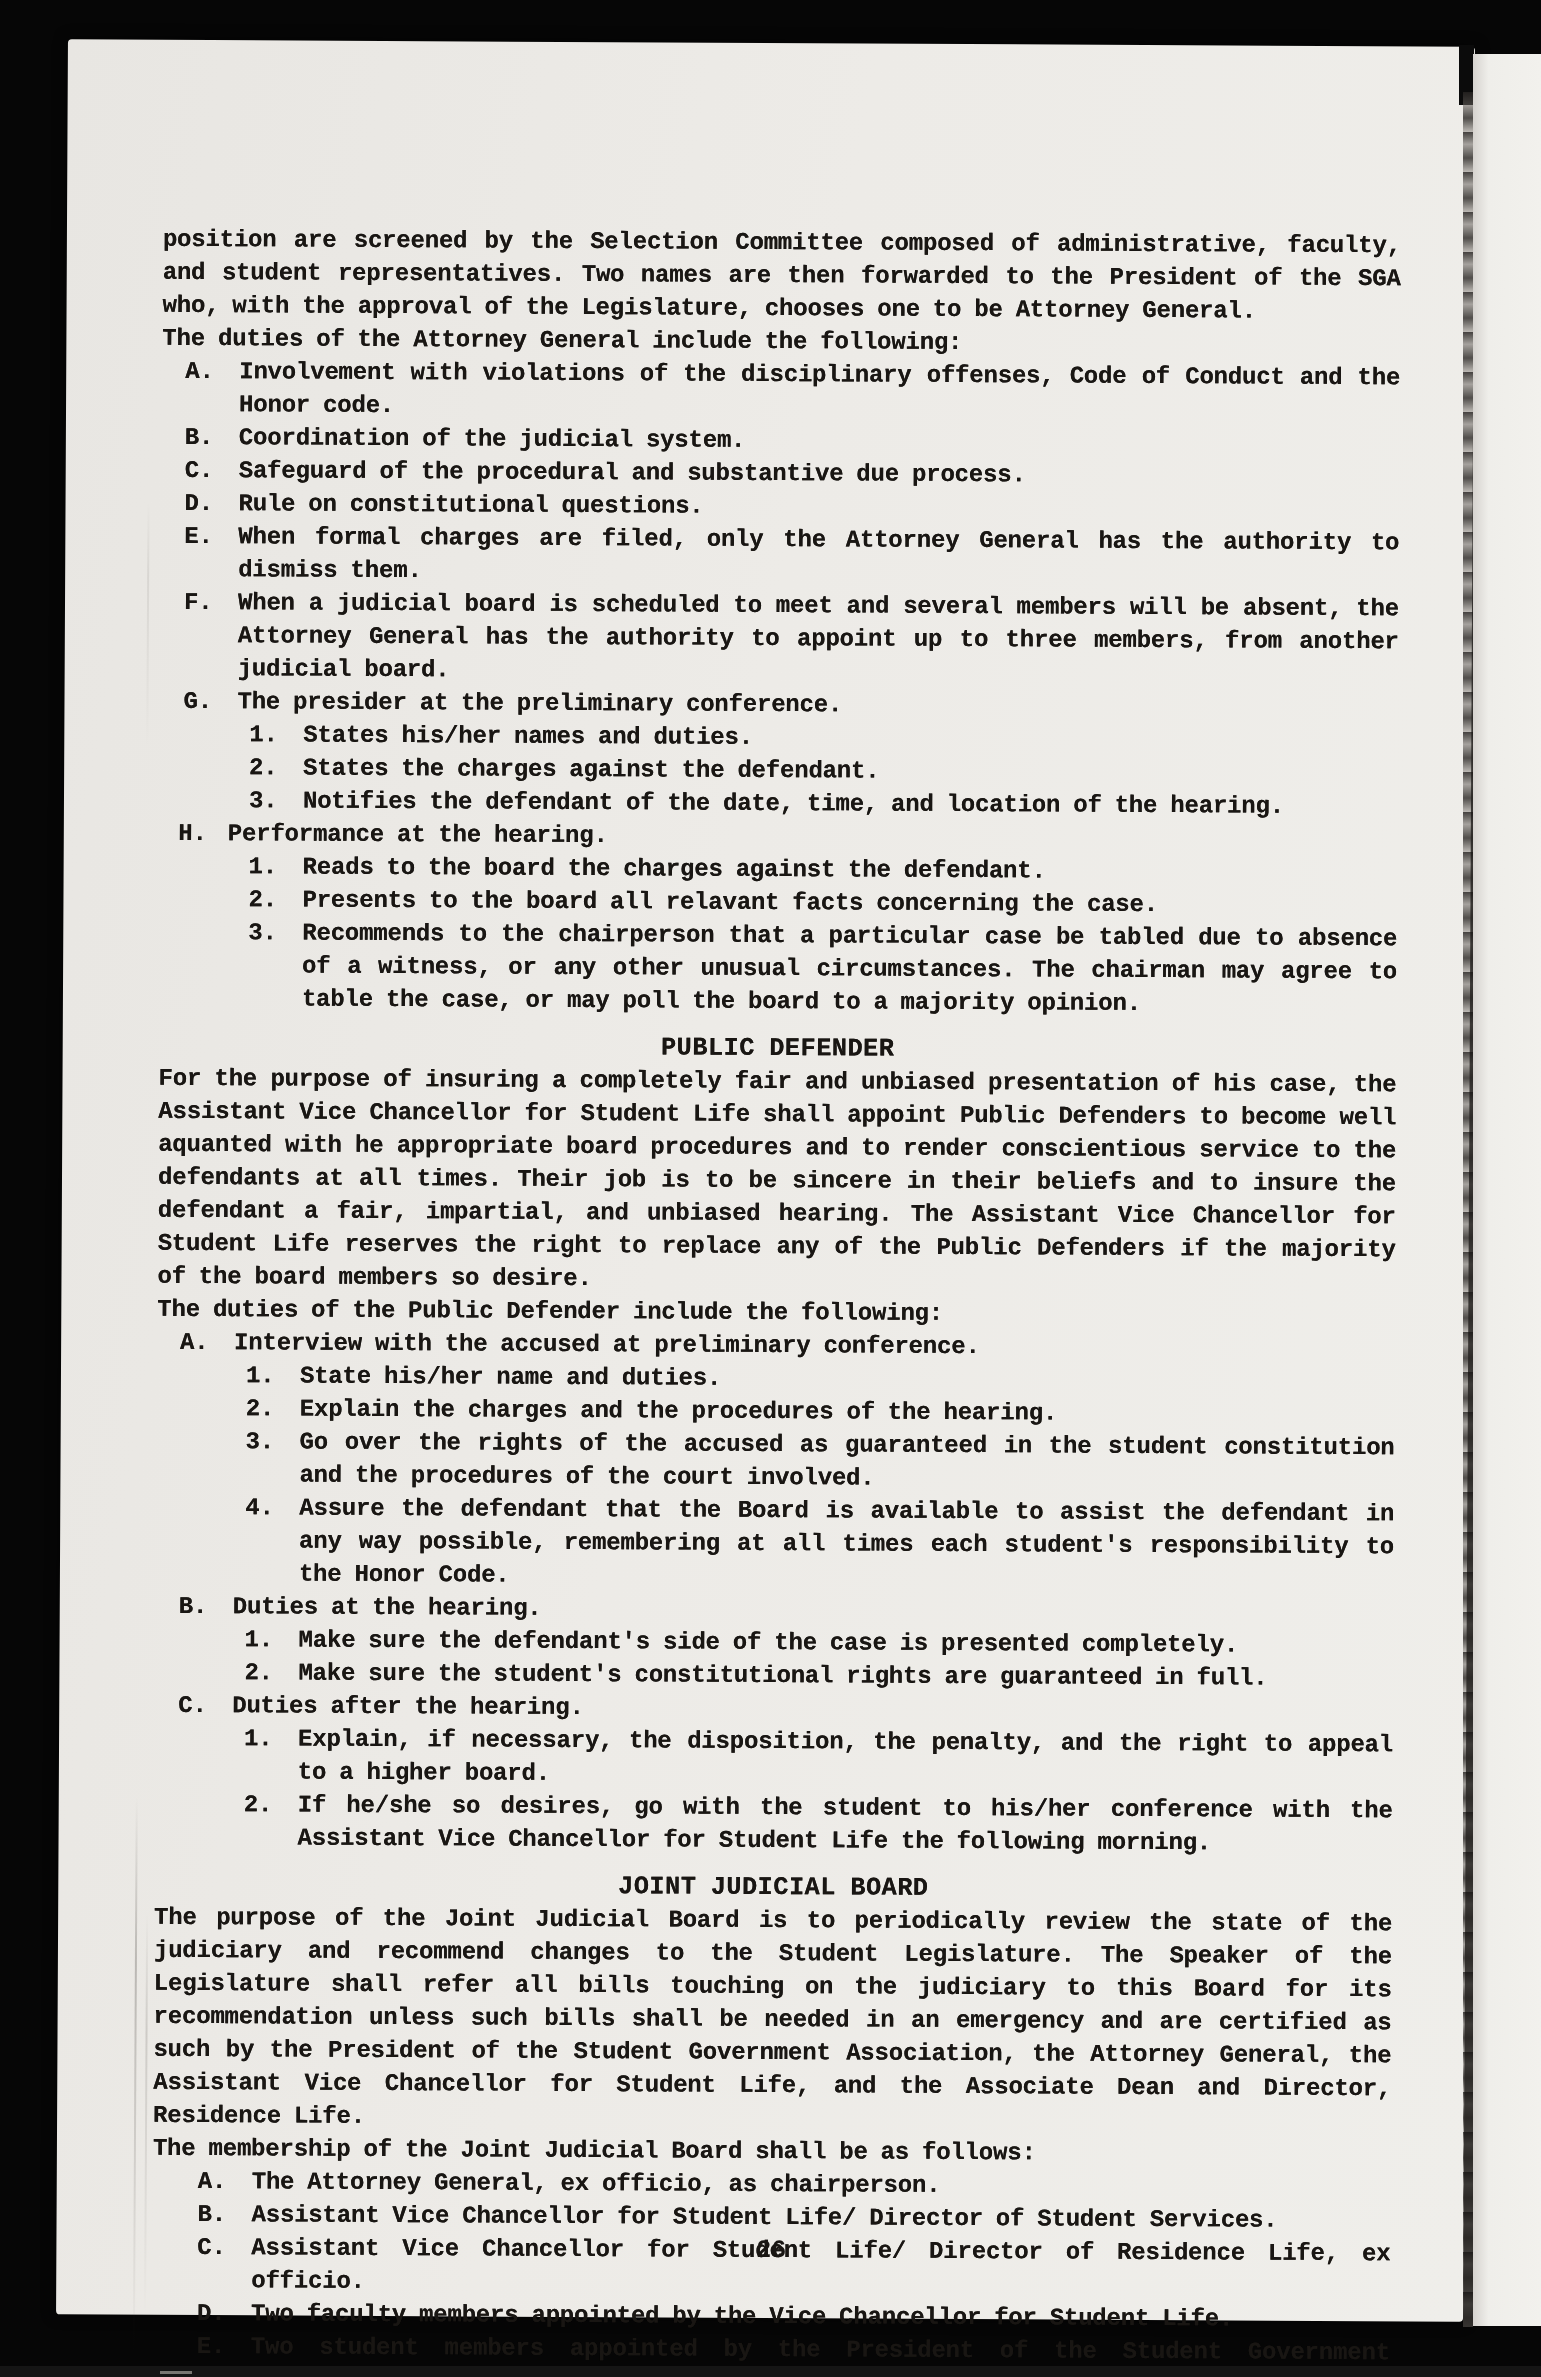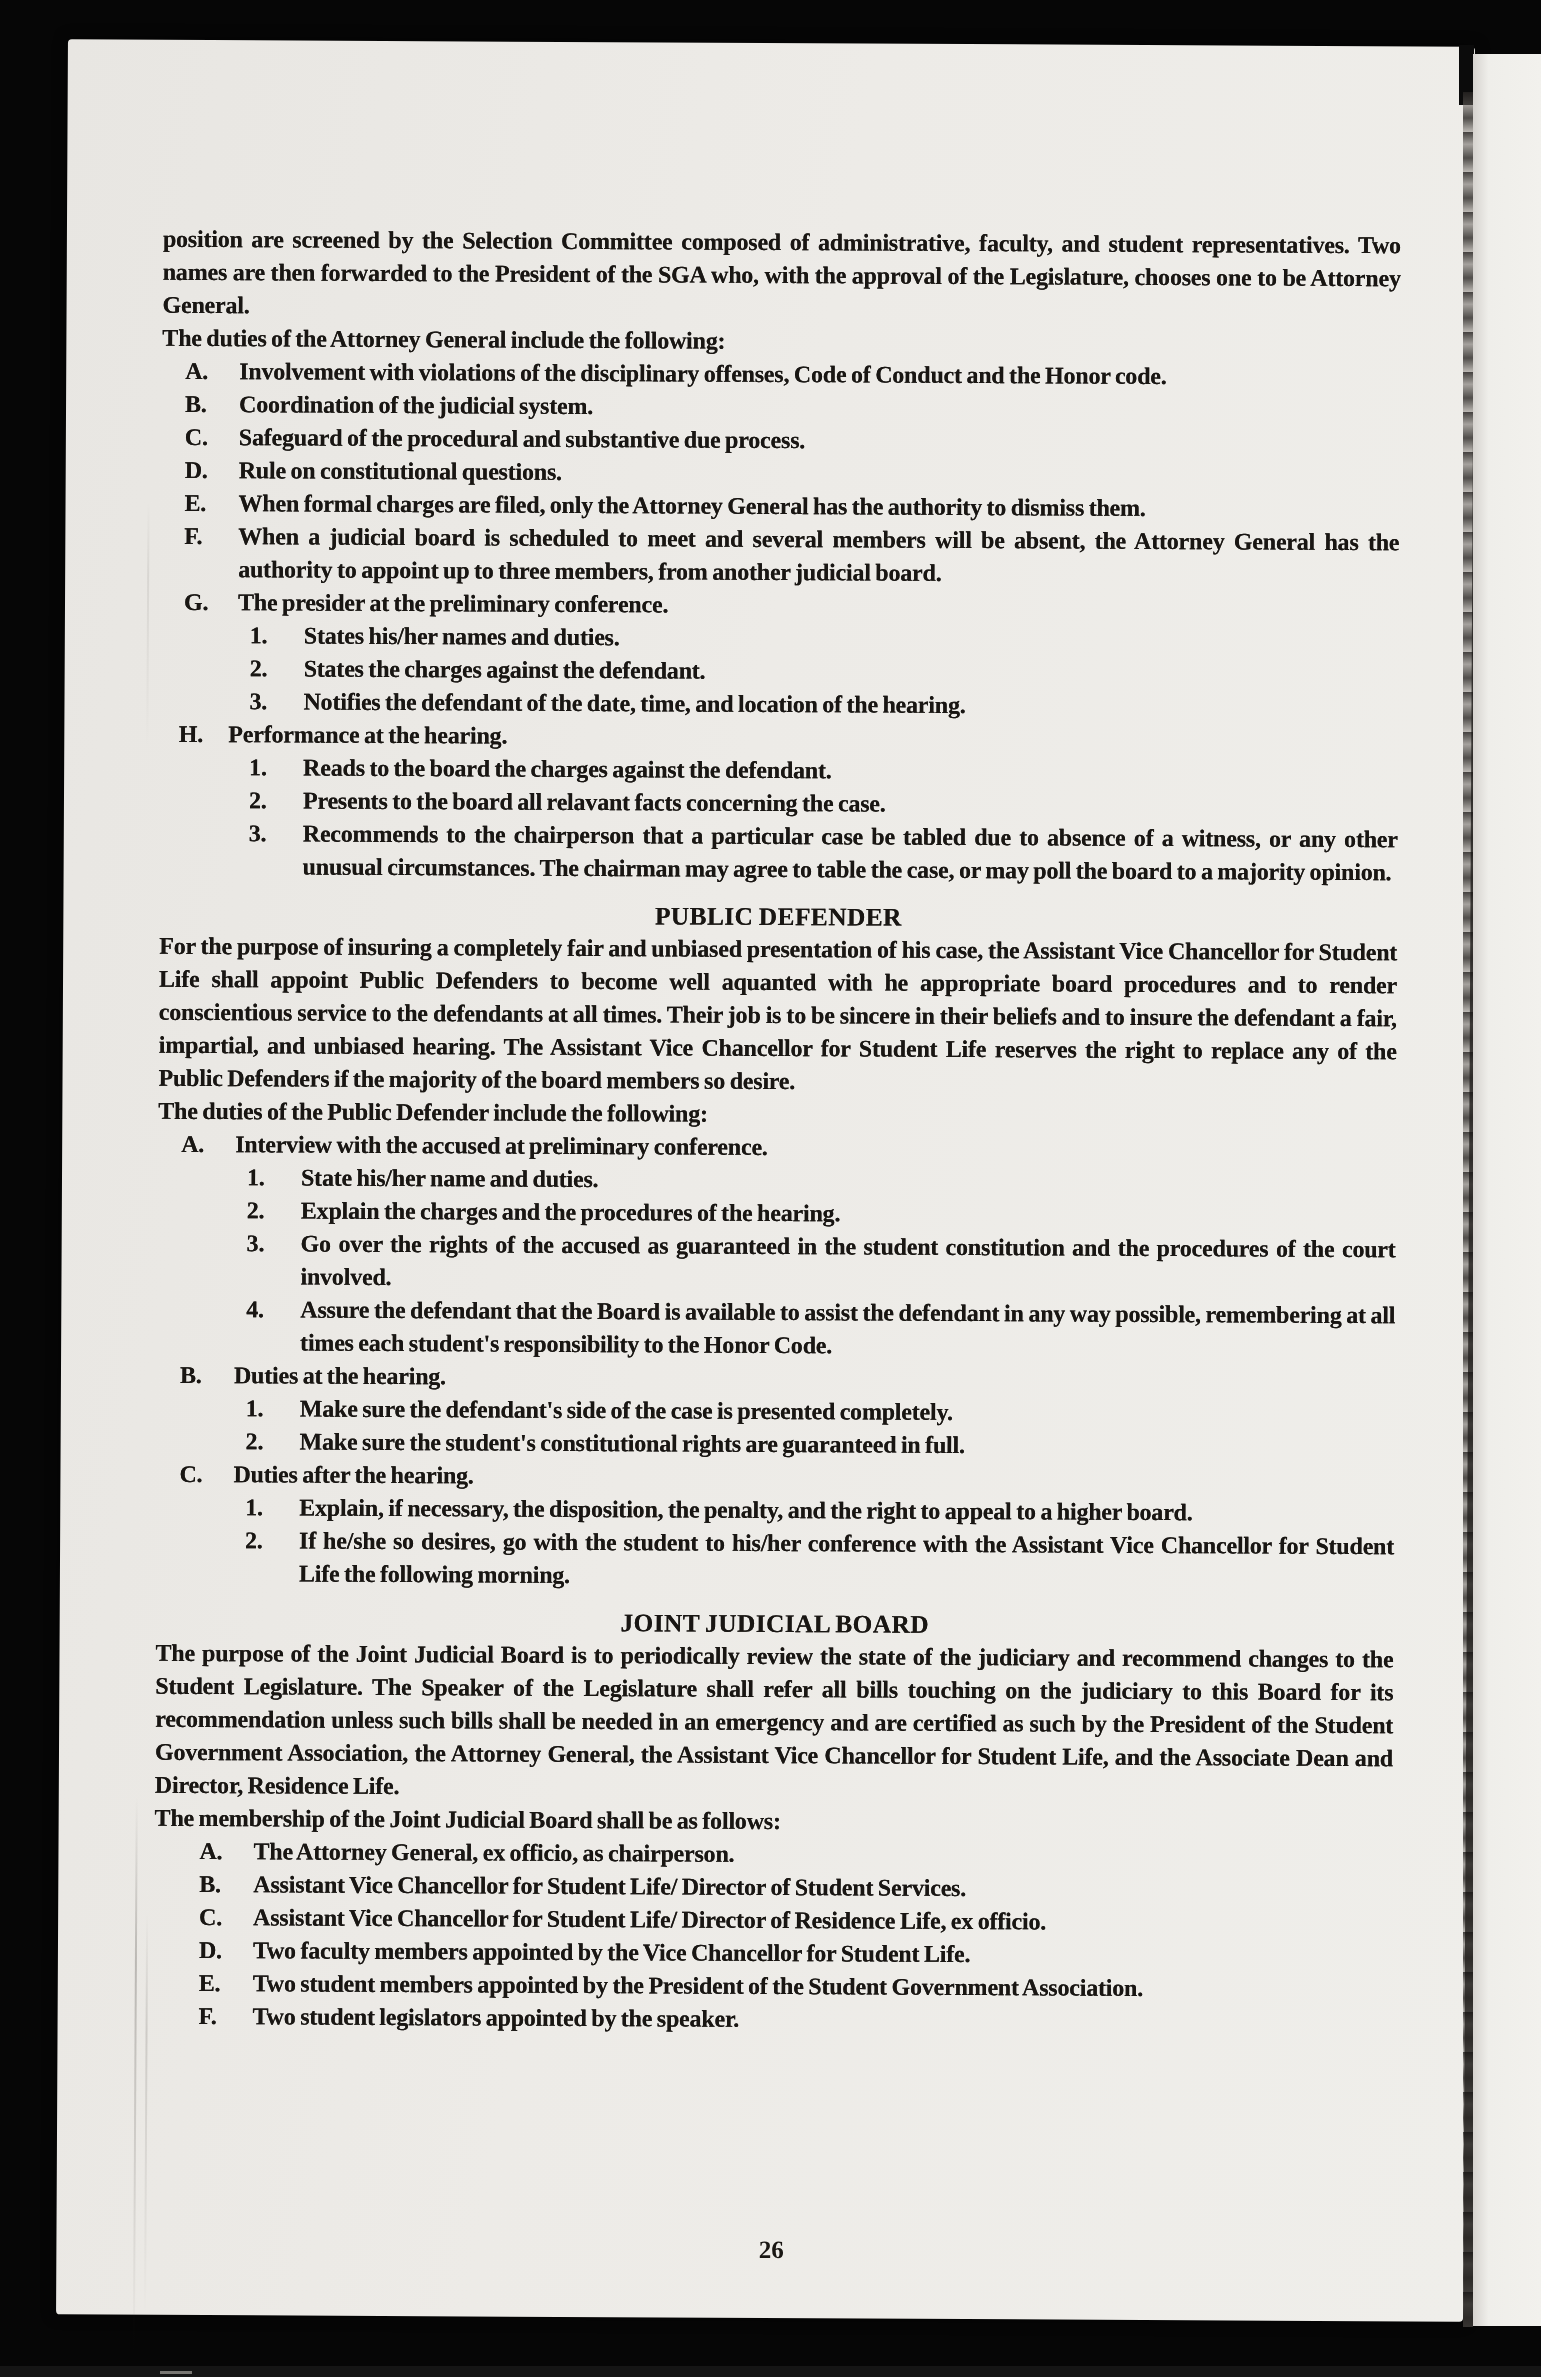--- a/index.html
+++ b/index.html
@@ -1,17 +1,17 @@
 <!DOCTYPE html>
 <html style="font-size:12.3px"><head>
 <meta charset="utf-8">
 <style>
   html,body{margin:0;padding:0;background:#060606;}
   .stage{position:relative;width:1541px;height:2377px;background:#060606;overflow:hidden;
-         font-family:Liberation Serif, serif;}
+         font-family:Liberation Mono, monospace;}
   
   .paper{position:absolute;left:62px;top:43px;width:1407px;height:2275px;
          background:linear-gradient(100deg,#e8e6e2 0%,#edebe7 45%,#efeeea 100%);
          transform:rotate(0.3deg);transform-origin:50% 50%;border-radius:3.9px;
          box-shadow:0 0 14px rgba(0,0,0,0.55);}
   
   .spine-top{position:absolute;left:1459px;top:45px;width:15.4px;height:60px;background:#0b0b0b;}
   .spine{position:absolute;left:1463px;top:92px;width:10px;height:2235px;
          background:repeating-linear-gradient(to bottom,
            rgba(38,35,33,0.85) 0px, rgba(105,100,95,0.55) 12.3px,

